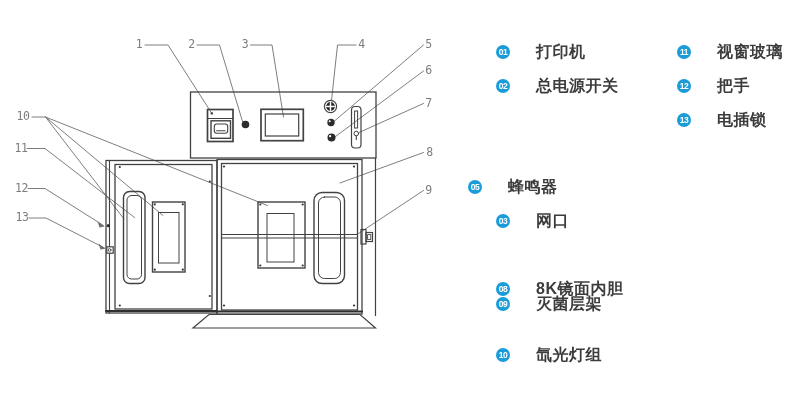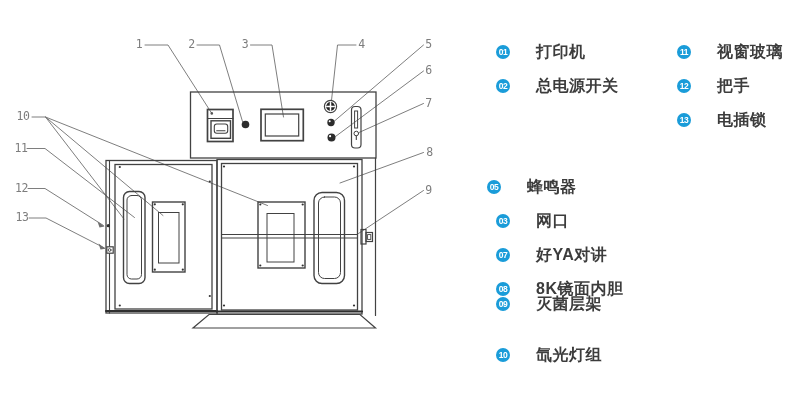--- a/index.html
+++ b/index.html
@@ -164,32 +164,28 @@
   <span class="callout" style="left:22px;top:218px">13</span>
 
   <div class="legend-item" style="left:496px;top:44px">
     <span class="legend-badge">01</span>
     <span class="legend-label">打印机</span>
   </div>
   <div class="legend-item" style="left:496px;top:78px">
     <span class="legend-badge">02</span>
     <span class="legend-label">总电源开关</span>
   </div>
-  <div class="legend-item" style="left:487px;top:179px">
+  <div class="legend-item" style="left:468px;top:179px">
     <span class="legend-badge">05</span>
     <span class="legend-label">蜂鸣器</span>
   </div>
   <div class="legend-item" style="left:496px;top:213px">
     <span class="legend-badge">03</span>
     <span class="legend-label">网口</span>
   </div>
-  <div class="legend-item" style="left:496px;top:247px">
-    <span class="legend-badge">07</span>
-    <span class="legend-label">好YA对讲</span>
-  </div>
   <div class="legend-item" style="left:496px;top:281px">
     <span class="legend-badge">08</span>
     <span class="legend-label">8K镜面内胆</span>
   </div>
   <div class="legend-item" style="left:496px;top:296px">
     <span class="legend-badge">09</span>
     <span class="legend-label">灭菌层架</span>
   </div>
   <div class="legend-item" style="left:496px;top:347px">
     <span class="legend-badge">10</span>

